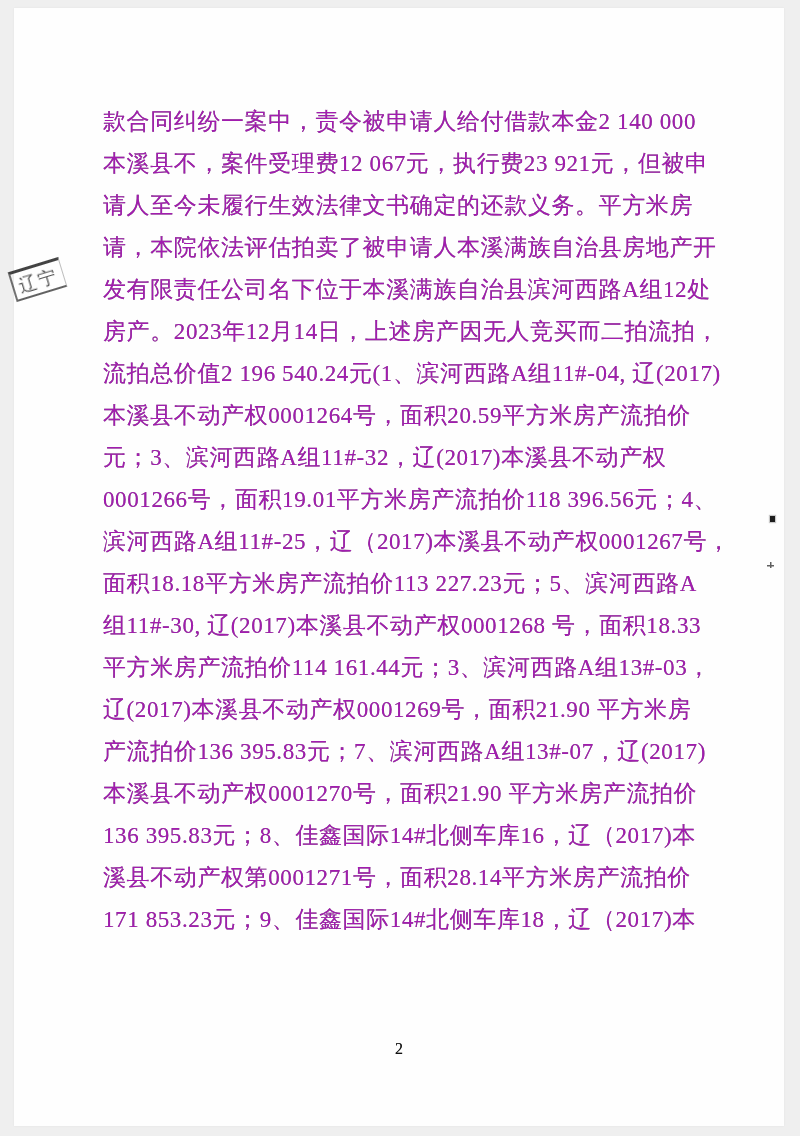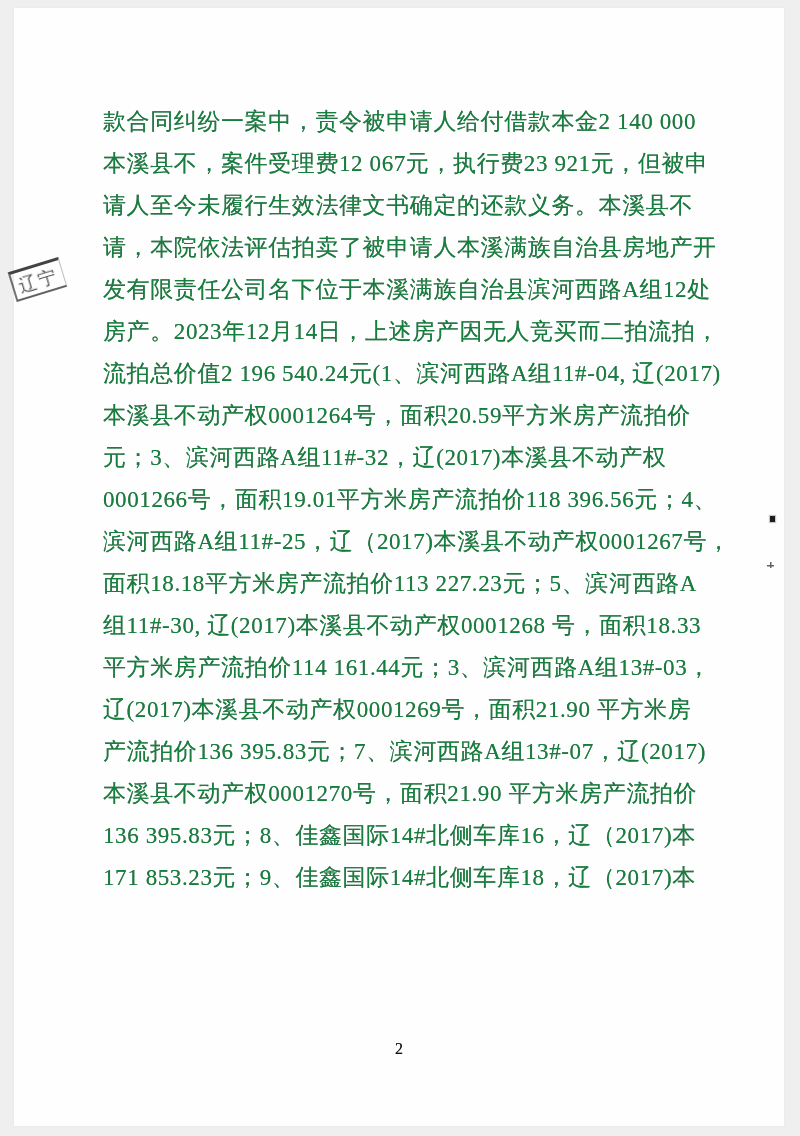--- a/index.html
+++ b/index.html
@@ -32,21 +32,21 @@
     left: 89px;  
     top: 92px;   
     width: 640px;
   }
   .line {
     height: 42px;
     display: flex;
     align-items: center;
     font-size: 23px;
     letter-spacing: 0.6px;
-    color: #15803d;
+    color: #a21caf;
     white-space: nowrap;
     text-shadow: 0 0 0.5px rgba(20,20,20,0.55);
   }
   .page-number {
     position: absolute;
     left: 0;
     top: 1032px;
     width: 100%;
     text-align: center;
     font-size: 16px;
@@ -100,36 +100,37 @@
 </head>
 <body>
 
 <div class="canvas">
 
   <div class="sheet">
 
     <div class="textblock">
         <div class="line">款合同纠纷一案中，责令被申请人给付借款本金2 140 000</div>
         <div class="line">本溪县不，案件受理费12 067元，执行费23 921元，但被申</div>
-        <div class="line">请人至今未履行生效法律文书确定的还款义务。本溪县不</div>
+        <div class="line">请人至今未履行生效法律文书确定的还款义务。平方米房</div>
         <div class="line">请，本院依法评估拍卖了被申请人本溪满族自治县房地产开</div>
         <div class="line">发有限责任公司名下位于本溪满族自治县滨河西路A组12处</div>
         <div class="line">房产。2023年12月14日，上述房产因无人竞买而二拍流拍，</div>
         <div class="line">流拍总价值2 196 540.24元(1、滨河西路A组11#-04, 辽(2017)</div>
         <div class="line">本溪县不动产权0001264号，面积20.59平方米房产流拍价</div>
         <div class="line">元；3、滨河西路A组11#-32，辽(2017)本溪县不动产权</div>
         <div class="line">0001266号，面积19.01平方米房产流拍价118 396.56元；4、</div>
         <div class="line">滨河西路A组11#-25，辽（2017)本溪县不动产权0001267号，</div>
         <div class="line">面积18.18平方米房产流拍价113 227.23元；5、滨河西路A</div>
         <div class="line">组11#-30, 辽(2017)本溪县不动产权0001268 号，面积18.33</div>
         <div class="line">平方米房产流拍价114 161.44元；3、滨河西路A组13#-03，</div>
         <div class="line">辽(2017)本溪县不动产权0001269号，面积21.90 平方米房</div>
         <div class="line">产流拍价136 395.83元；7、滨河西路A组13#-07，辽(2017)</div>
         <div class="line">本溪县不动产权0001270号，面积21.90 平方米房产流拍价</div>
         <div class="line">136 395.83元；8、佳鑫国际14#北侧车库16，辽（2017)本</div>
+        <div class="line">溪县不动产权第0001271号，面积28.14平方米房产流拍价</div>
         <div class="line">171 853.23元；9、佳鑫国际14#北侧车库18，辽（2017)本</div>
       </div>
 
     <div class="page-number">2</div>
 
   </div>
 
   <div class="stamp">
     <span class="stamp-text">辽宁</span>
   </div>

